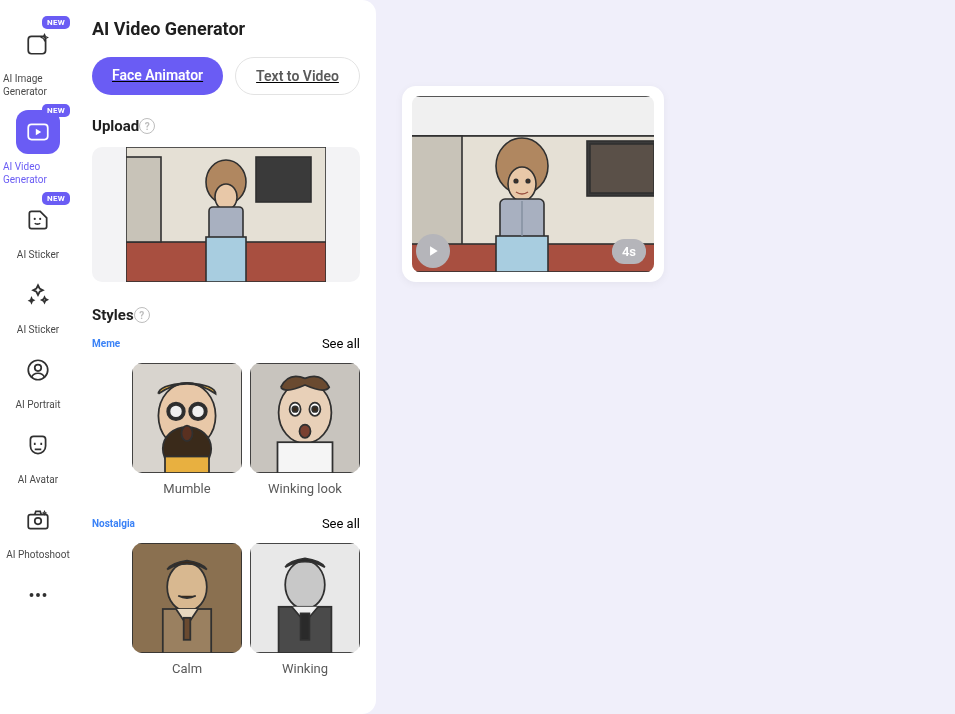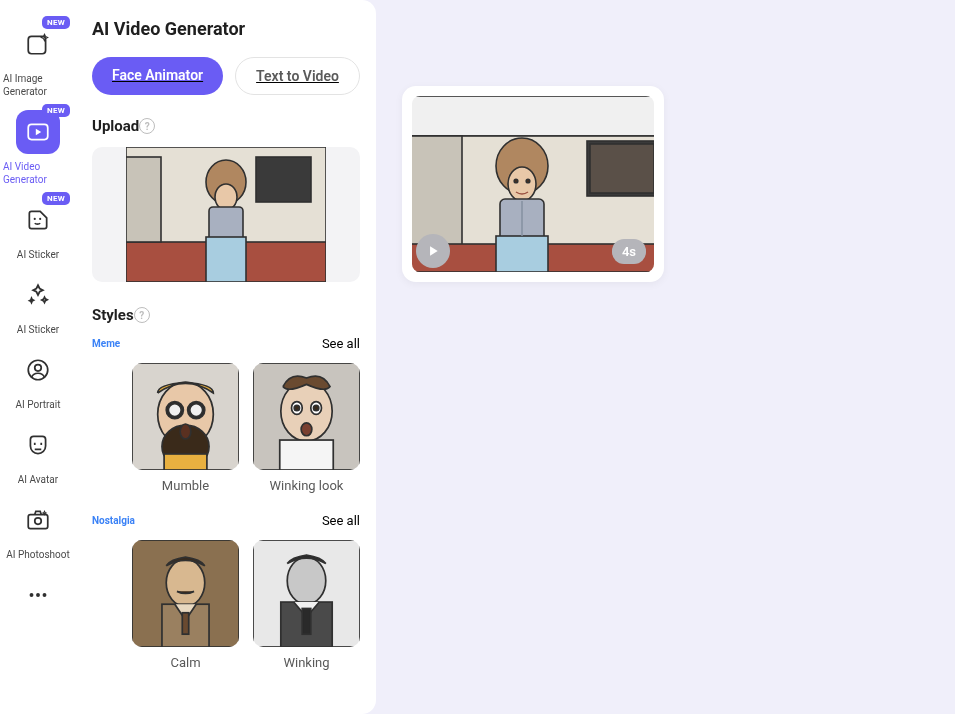--- a/index.html
+++ b/index.html
@@ -28,21 +28,21 @@
   .section-title { font-size: 15px; font-weight: 700; color: #1f1f1f; }
   .help-icon { width: 16px; height: 16px; border-radius: 50%; border: 1.5px solid #bdbdbd; display: flex; align-items: center; justify-content: center; font-size: 10px; color: #bdbdbd; font-weight: 700; }
   
   .upload-box { background: #f3f3f5; border-radius: 10px; height: 135px; display: flex; align-items: center; justify-content: center; overflow: hidden; margin-bottom: 24px; cursor: pointer; }
   .upload-thumb { width: 200px; height: 100%; display: block; }
   
   .style-head { display: flex; justify-content: space-between; align-items: center; margin-bottom: 12px; }
   .style-name { font-size: 10px; font-weight: 700; color: #3b82f6; }
   .see-all { font-size: 13px; color: #000000; cursor: pointer; }
   
-  .style-grid { display: flex; gap: 14px; margin-bottom: 20px; padding-left: 40px; }
+  .style-grid { display: flex; gap: 8px; margin-bottom: 20px; padding-left: 40px; }
   .style-card { flex: 1; cursor: pointer; }
   .style-thumb { width: 100%; aspect-ratio: 1/1; border-radius: 10px; overflow: hidden; display: block; }
   .style-label { font-size: 13px; color: #5a5a5a; text-align: center; margin-top: 8px; }
   
   .canvas { flex: 1; padding: 40px 26px; margin-top: 46px; }
   .video-card { width: 262px; background: #ffffff; border-radius: 14px; padding: 10px; box-shadow: 0 2px 8px rgba(0,0,0,0.05); position: relative; }
   .video-frame { width: 100%; height: 176px; border-radius: 8px; display: block; position: relative; overflow: hidden; }
   .play-btn { position: absolute; bottom: 14px; left: 14px; width: 34px; height: 34px; border-radius: 50%; background: #b5b5ba; display: flex; align-items: center; justify-content: center; cursor: pointer; }
   .duration-badge { position: absolute; bottom: 18px; right: 18px; background: #b5b5ba; color: #ffffff; font-size: 13px; font-weight: 600; padding: 5px 10px; border-radius: 12px; }
   

